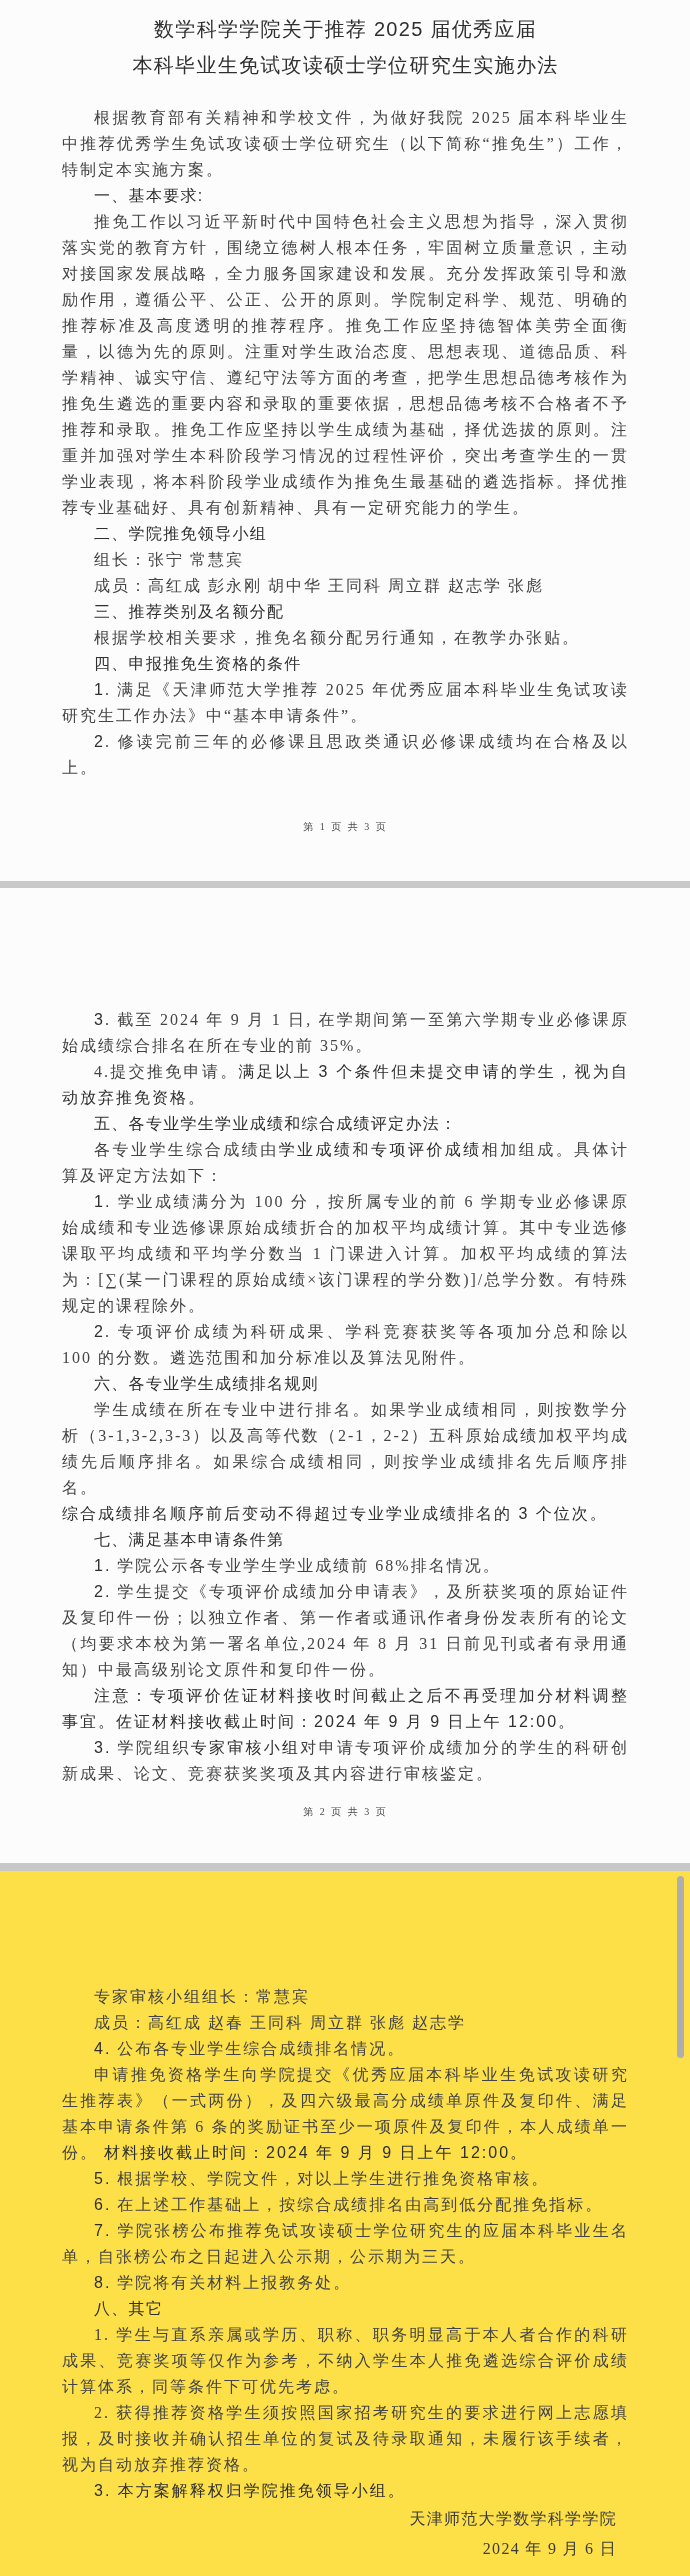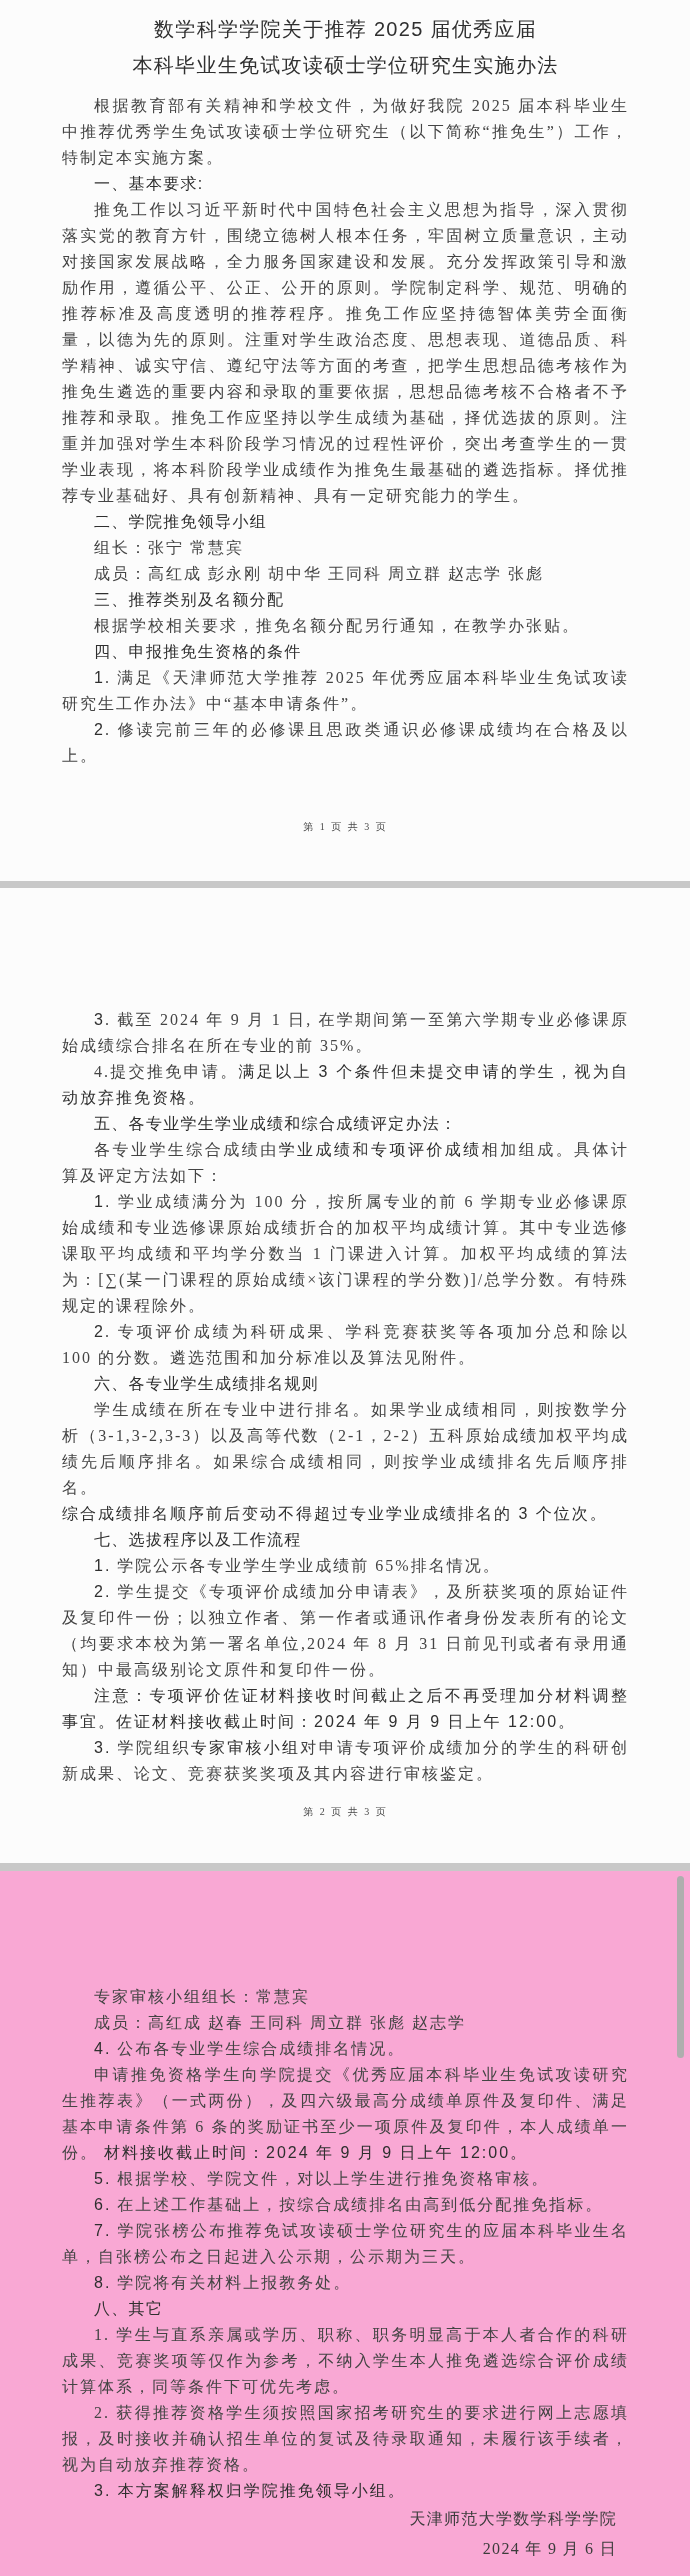--- a/index.html
+++ b/index.html
@@ -12,40 +12,40 @@
   .page{
     box-sizing:border-box;
     background:#fcfcfc;
     display:flex;
     flex-direction:column;
     position:relative;
     overflow:hidden;
   }
   .page-1{height:881px;padding:10.8px 62px 46px 62px;}
   .page-2{height:975px;padding:119px 62px 43px 62px;}
-  .page-3{height:705px;padding:113px 62px 20px 62px;background:#f9a8d4;}
+  .page-3{height:705px;padding:113px 62px 20px 62px;background:#fde047;}
   .divider{height:7.4px;background:#c8c8c8;}
   .blk{
     margin:0;
     font-size:16px;
     line-height:26px;
     letter-spacing:2px;
     text-align:justify;
     color:#444444;
   }
   .blk.title{
     text-align:center;
     font-weight:bold;
     font-size:20px;
     line-height:36px;
     letter-spacing:1.3px;
     color:#2f2f2f;
     text-indent:0;
   }
-  .blk.title + .blk.para{margin-top:10px;}
+  .blk.title + .blk.para{margin-top:22px;}
   .blk.heading{
     font-weight:bold;
     text-indent:2em;
     color:#2f2f2f;
     font-family:"Liberation Sans","DejaVu Sans",sans-serif;
     letter-spacing:1.3px;
   }
   .blk.para{text-indent:2em;}
   .blk.flush{text-indent:0;}
   .run{color:inherit;}
@@ -112,22 +112,22 @@
     <div class="blocks">
         <p class="blk para"><span class="run b">3</span><span class="run">. 截至 2024 年 9 月 1 日, 在学期间第一至第六学期专业必修课原始成绩综合排名在所在专业的前 35%。</span></p>
         <p class="blk para"><span class="run">4.提交推免申请。</span><span class="run b">满足以上 3 个条件但未提交申请的学生，视为自动放弃推免资格。</span></p>
         <p class="blk heading"><span class="run b">五、各专业学生学业成绩和综合成绩评定办法：</span></p>
         <p class="blk para"><span class="run">各专业学生综合成绩由</span><span class="run b">学业成绩</span><span class="run">和</span><span class="run b">专项评价成绩</span><span class="run">相加组成。具体计算及评定方法如下：</span></p>
         <p class="blk para"><span class="run b">1.</span><span class="run"> 学业成绩满分为 100 分，按所属专业的前 6 学期专业必修课原始成绩和专业选修课原始成绩折合的加权平均成绩计算。其中专业选修课取平均成绩和平均学分数当 1 门课进入计算。加权平均成绩的算法为：[∑(某一门课程的原始成绩×该门课程的学分数)]/总学分数。有特殊规定的课程除外。</span></p>
         <p class="blk para"><span class="run b">2</span><span class="run">. 专项评价成绩为科研成果、学科竞赛获奖等各项加分总和除以 100 的分数。遴选范围和加分标准以及算法见附件。</span></p>
         <p class="blk heading"><span class="run b">六、各专业学生成绩排名规则</span></p>
         <p class="blk para"><span class="run">学生成绩在所在专业中进行排名。如果学业成绩相同，则按数学分析（3-1,3-2,3-3）以及高等代数（2-1，2-2）五科原始成绩加权平均成绩先后顺序排名。如果综合成绩相同，则按学业成绩排名先后顺序排名。</span></p>
         <p class="blk flush"><span class="run b">综合成绩排名顺序前后变动不得超过专业学业成绩排名的 3 个位次。</span></p>
-        <p class="blk heading"><span class="run b">七、选拔程序以及工作流程</span></p>
-        <p class="blk para"><span class="run b">1.</span><span class="run"> 学院公示各专业学生学业成绩前 65%排名情况。</span></p>
+        <p class="blk heading"><span class="run b">七、满足基本申请条件第</span></p>
+        <p class="blk para"><span class="run b">1.</span><span class="run"> 学院公示各专业学生学业成绩前 68%排名情况。</span></p>
         <p class="blk para"><span class="run b">2.</span><span class="run"> 学生提交《专项评价成绩加分申请表》，及所获奖项的原始证件及复印件一份；以独立作者、第一作者或通讯作者身份发表所有的论文（均要求本校为第一署名单位,2024 年 8 月 31 日前见刊或者有录用通知）中最高级别论文原件和复印件一份。</span></p>
         <p class="blk para"><span class="run b">注意：专项评价佐证材料接收时间截止之后不再受理加分材料调整事宜。佐证材料接收截止时间：2024 年 9 月 9 日上午 12:00。</span></p>
         <p class="blk para"><span class="run b">3.</span><span class="run"> 学院组织</span><span class="run b">专家审核小组</span><span class="run">对申请专项评价成绩加分的学生的科研创新成果、论文、竞赛获奖奖项及其内容进行审核鉴定。</span></p>
       </div>
     <div class="page-footer">第 2 页 共 3 页</div>
   </section>
 
   <div class="divider"></div>
 
   <section class="page page-3">

